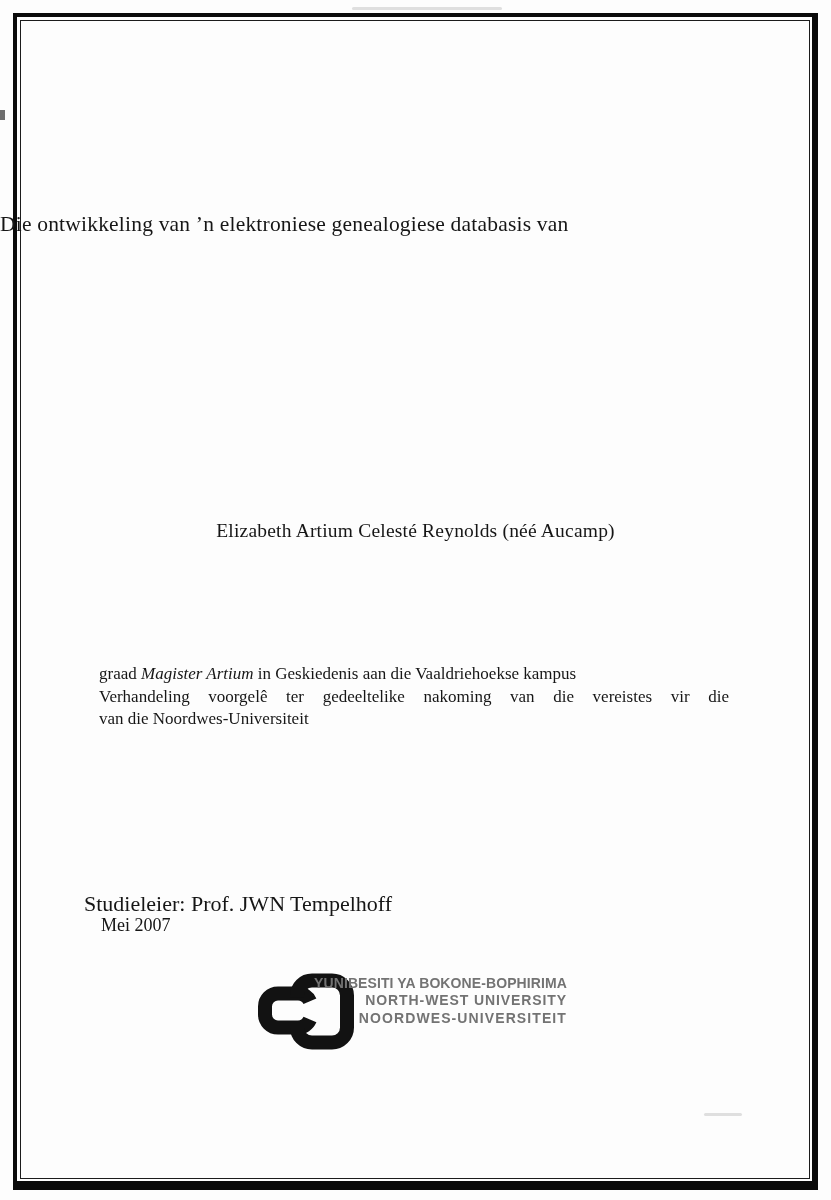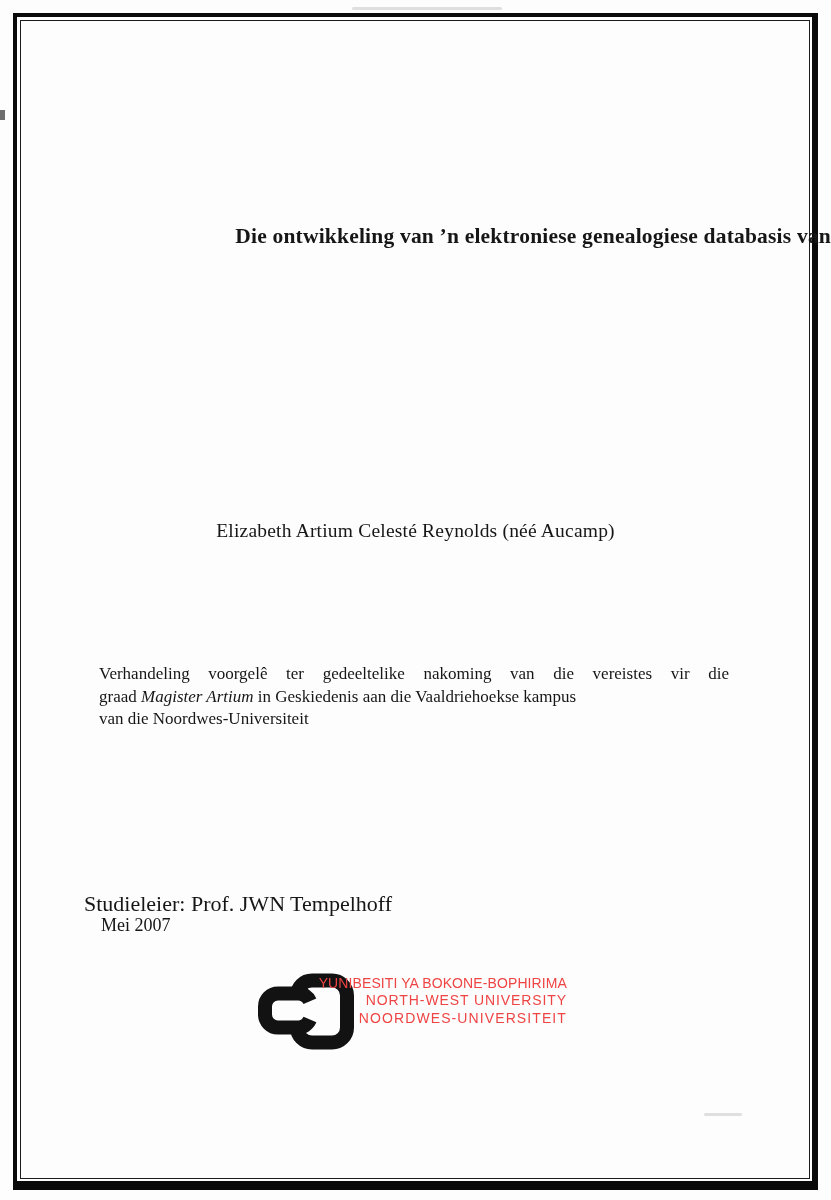--- a/index.html
+++ b/index.html
@@ -26,24 +26,24 @@
     border-bottom-width: 9px;
   }
   .frame-inner {
     position: absolute;
     left: 20px; top: 20px; right: 21px; bottom: 21px;
     border: 1px solid #1c1c1c;
   }
 
   .title {
     position: absolute;
-    left: 0; right: 0; top: 216px;
-    text-align: right;
+    left: 0; right: 0; top: 204px;
+    text-align: left;
     font-size: 21.5px;
-    font-weight: bold;
+    font-weight: normal;
     letter-spacing: 0.2px;
     line-height: 40px;
   }
   .title-line { display: block; }
 
   .byline {
     position: absolute;
     left: 0; right: 0; top: 434px;
     text-align: center;
     font-size: 18px;
@@ -88,24 +88,24 @@
     left: 256px; top: 972px;
     width: 100px; height: 79px;
   }
   .logo-mark svg { display: block; width: 100%; height: 100%; }
 
   .logo-text {
     position: absolute;
     right: 264px; top: 975px;
     text-align: right;
     font-family: "Liberation Sans", sans-serif;
-    font-weight: 400;
+    font-weight: 700;
     font-size: 14px;
     line-height: 17.4px;
-    color: #ef4444;
+    color: #737373;
     white-space: nowrap;
   }
   .logo-line-1 { letter-spacing: 0.1px; }
   .logo-line-2 { letter-spacing: 0.9px; }
   .logo-line-3 { letter-spacing: 1.1px; }
 
   
   .smudge { position: absolute; pointer-events: none; }
   .smudge-top { left: 352px; top: 7px; width: 150px; height: 3px;
     background: #c6c6c6; opacity: 0.55; border-radius: 2px; }
@@ -127,22 +127,22 @@
   <div class="smudge speck-left"></div>
 
   <h1 class="title">
     <span class="title-line">Die ontwikkeling van ’n elektroniese genealogiese databasis van</span>
   </h1>
 
 
   <div class="author">Elizabeth Artium Celesté Reynolds (néé Aucamp)</div>
 
   <div class="statement">
+    <span class="stmt-line"><span>graad </span><em>Magister Artium</em><span> in Geskiedenis aan die Vaaldriehoekse kampus</span></span>
     <span class="stmt-line stmt-justify">Verhandeling voorgelê ter gedeeltelike nakoming van die vereistes vir die</span>
-    <span class="stmt-line"><span>graad </span><em>Magister Artium</em><span> in Geskiedenis aan die Vaaldriehoekse kampus</span></span>
     <span class="stmt-line">van die Noordwes-Universiteit</span>
   </div>
 
   <div class="supervisor">Studieleier: Prof. JWN Tempelhoff</div>
   <div class="date">Mei 2007</div>
 
   <div class="logo-mark">
     <svg viewBox="0 0 100 78" xmlns="http://www.w3.org/2000/svg" aria-hidden="true">
       <g fill="none" stroke="#121212" stroke-width="14">
 

